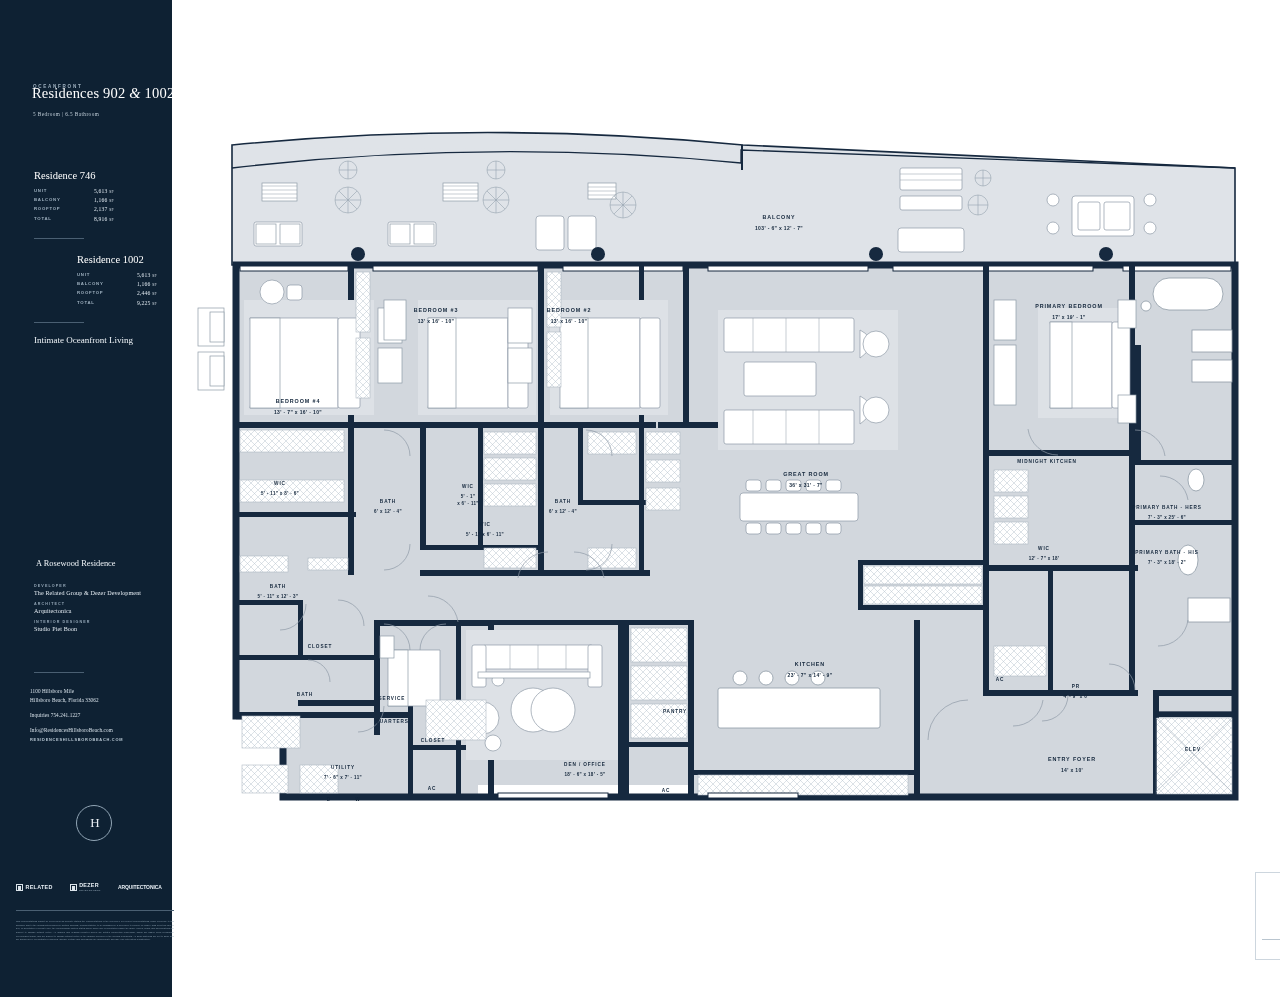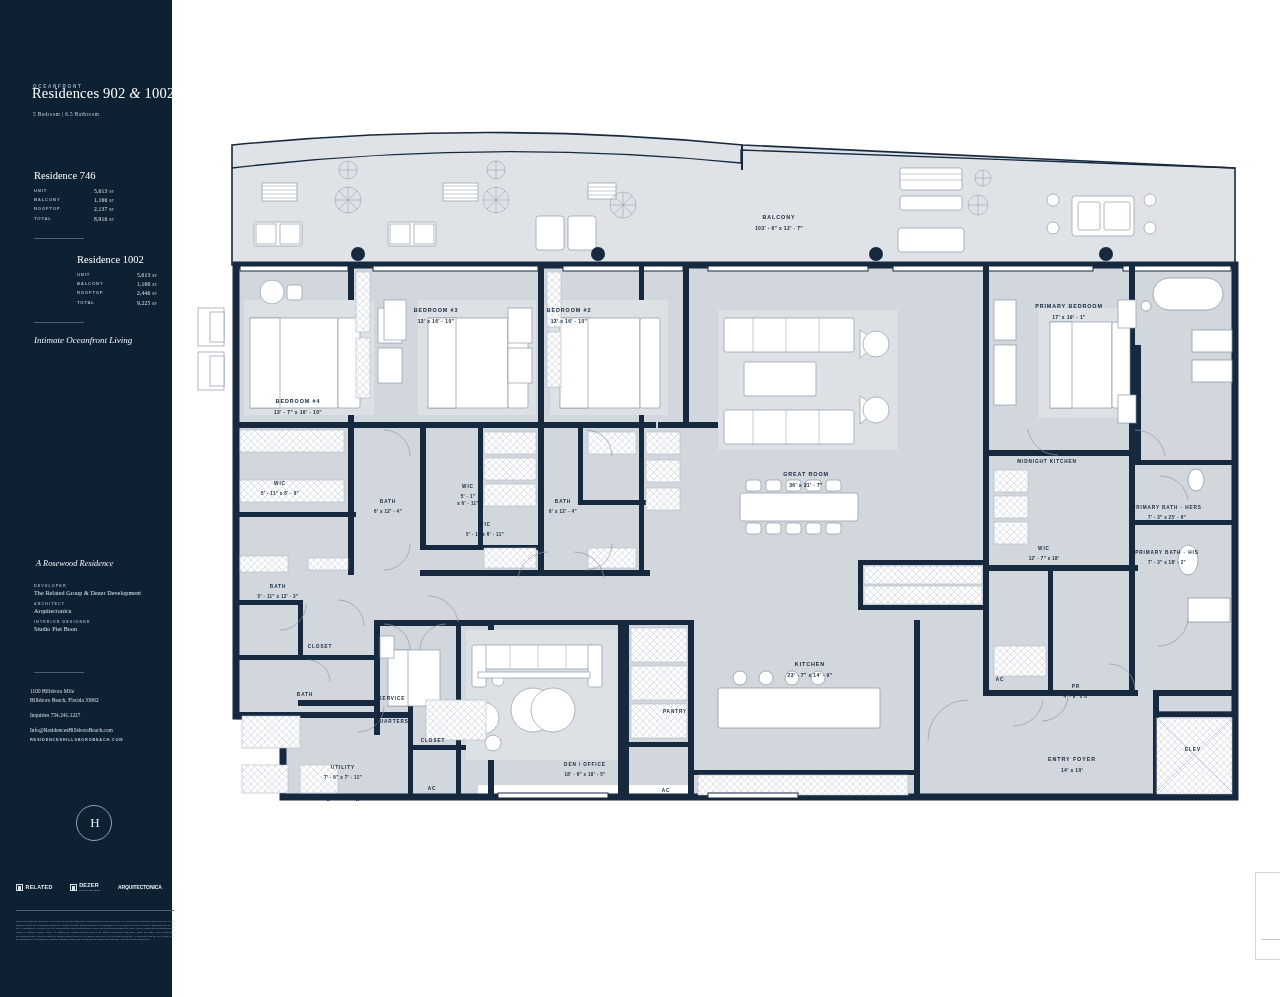--- a/index.html
+++ b/index.html
@@ -19,21 +19,21 @@
   .serif { font-family:"Liberation Serif", serif; }
   .ttl-main { font-size:14.5px; letter-spacing:.2px; color:#fff; white-space:nowrap; }
   .ttl-main .amp { font-style:italic; }
   .sub-beds { font-size:5.2px; color:#c3d0da; letter-spacing:.45px; margin-top:4px;}
   .res-head { font-size:10.5px; color:#fff; margin-bottom:7px; }
   .spec-row { display:flex; font-size:4.3px; letter-spacing:.75px; margin-bottom:3.2px; }
   .spec-k { width:60px; color:#9eb0bf; font-weight:700; text-transform:uppercase; }
   .spec-v { color:#dde6ed; font-family:"Liberation Serif", serif; font-size:5.6px; letter-spacing:.2px;}
   .spec-v .sf { font-size:3.6px; letter-spacing:.4px; }
   .rule { width:50px; height:1px; background:#4a5f72; }
-  .tagline { font-style:italic; font-size:9px; color:#eef3f7; }
+  .tagline { font-size:9px; color:#eef3f7; }
   .credit-k { font-size:3.7px; letter-spacing:1.1px; color:#93a6b6; font-weight:700; text-transform:uppercase; margin-bottom:1.5px;}
   .credit-v { font-family:"Liberation Serif", serif; font-size:6.1px; color:#e2eaf1; margin-bottom:6.5px; letter-spacing:.1px;}
   .addr { font-family:"Liberation Serif", serif; font-size:5.2px; color:#d8e2ea; line-height:1.75; letter-spacing:.1px;}
   .addr-caps { font-size:3.9px; letter-spacing:.75px; color:#b9c8d4; font-weight:700; }
   .monogram {
     width:36px; height:36px; border:1px solid #91a5b5; border-radius:50%;
     display:flex; align-items:center; justify-content:center;
     font-family:"Liberation Serif", serif; font-size:13px; color:#e8eef3; letter-spacing:-2px;
   }
   .logos { display:flex; align-items:center; gap:17px; }

